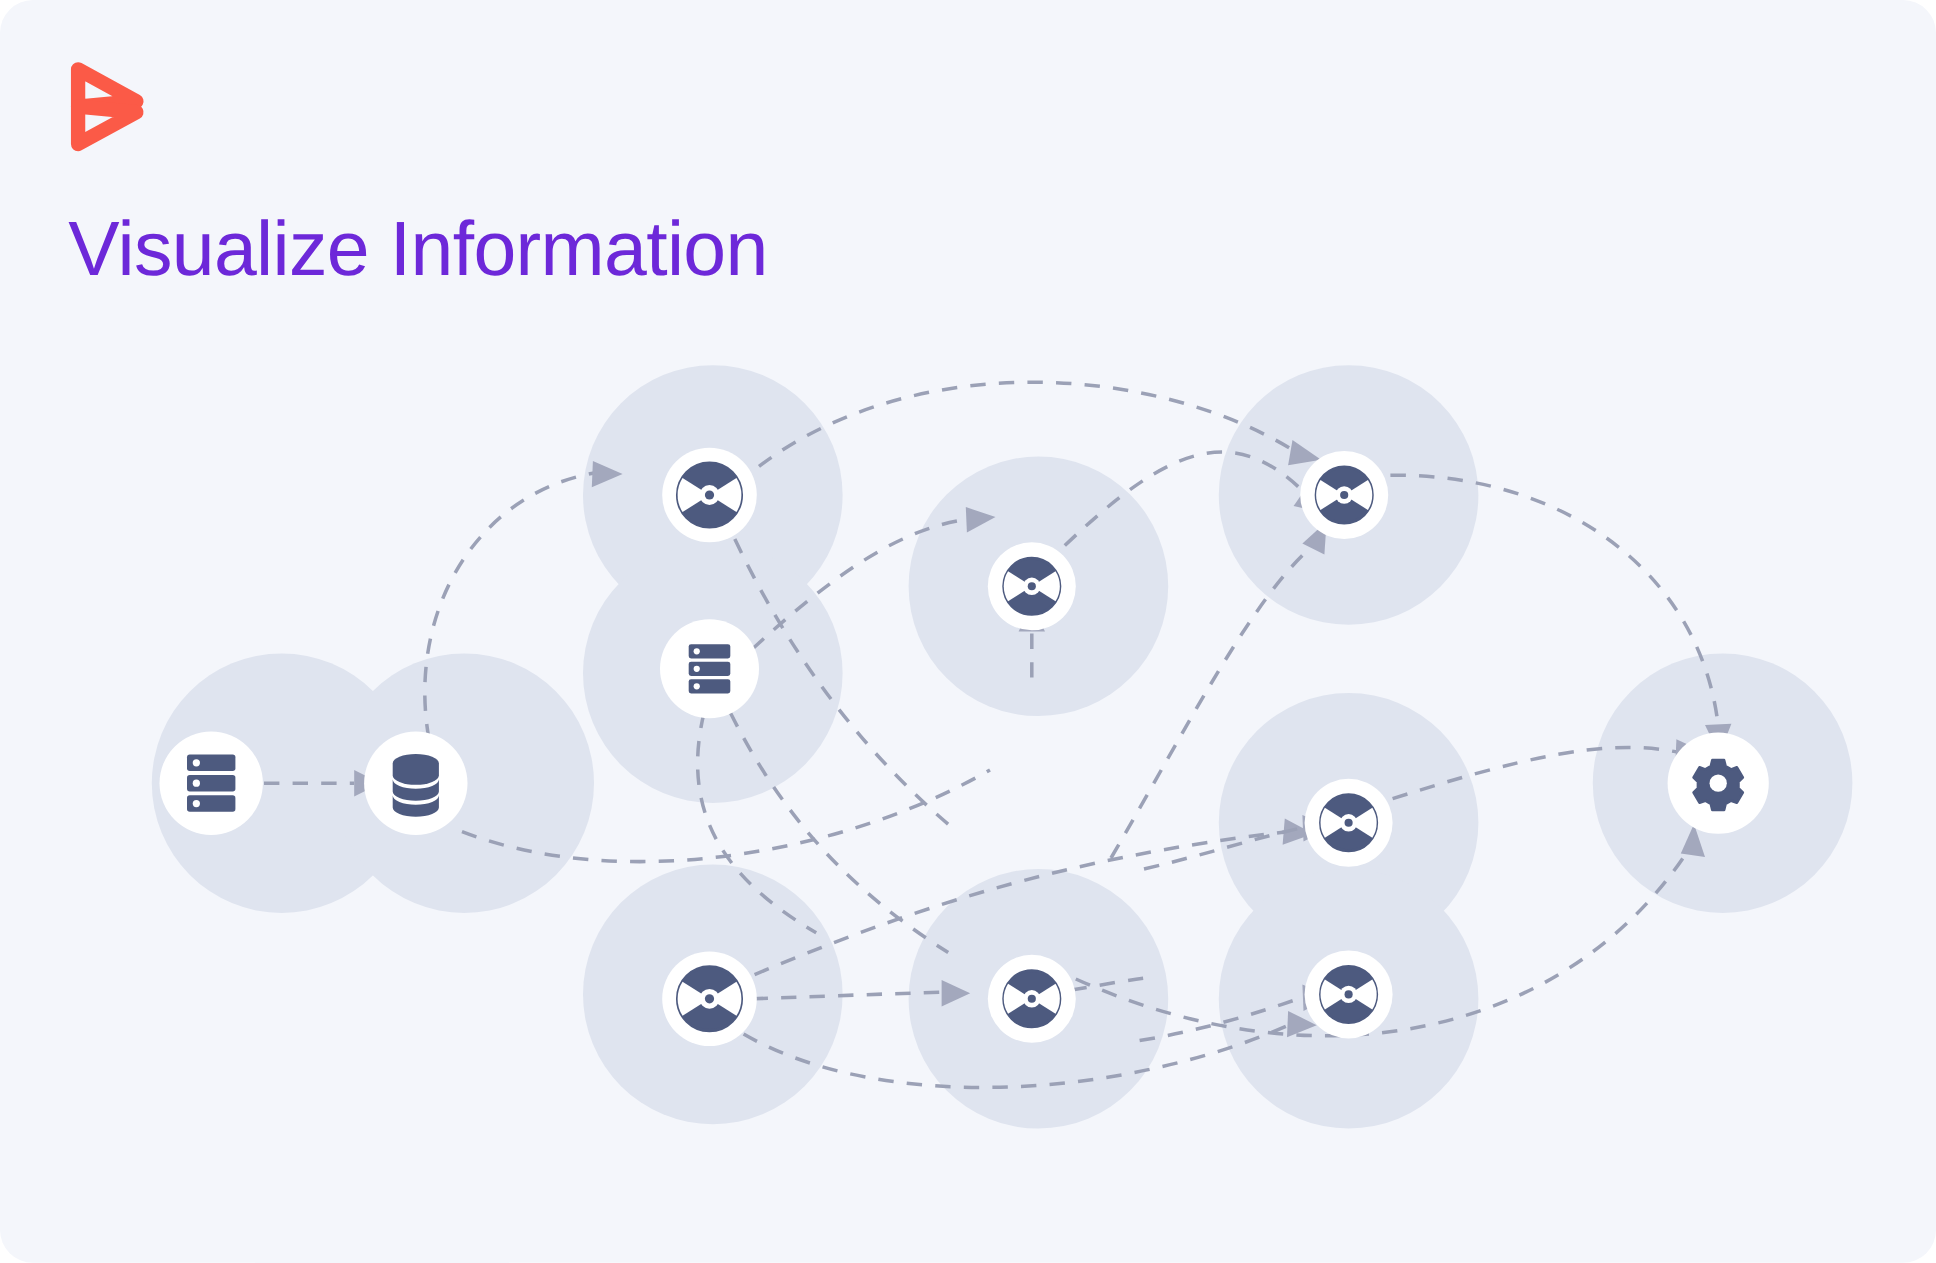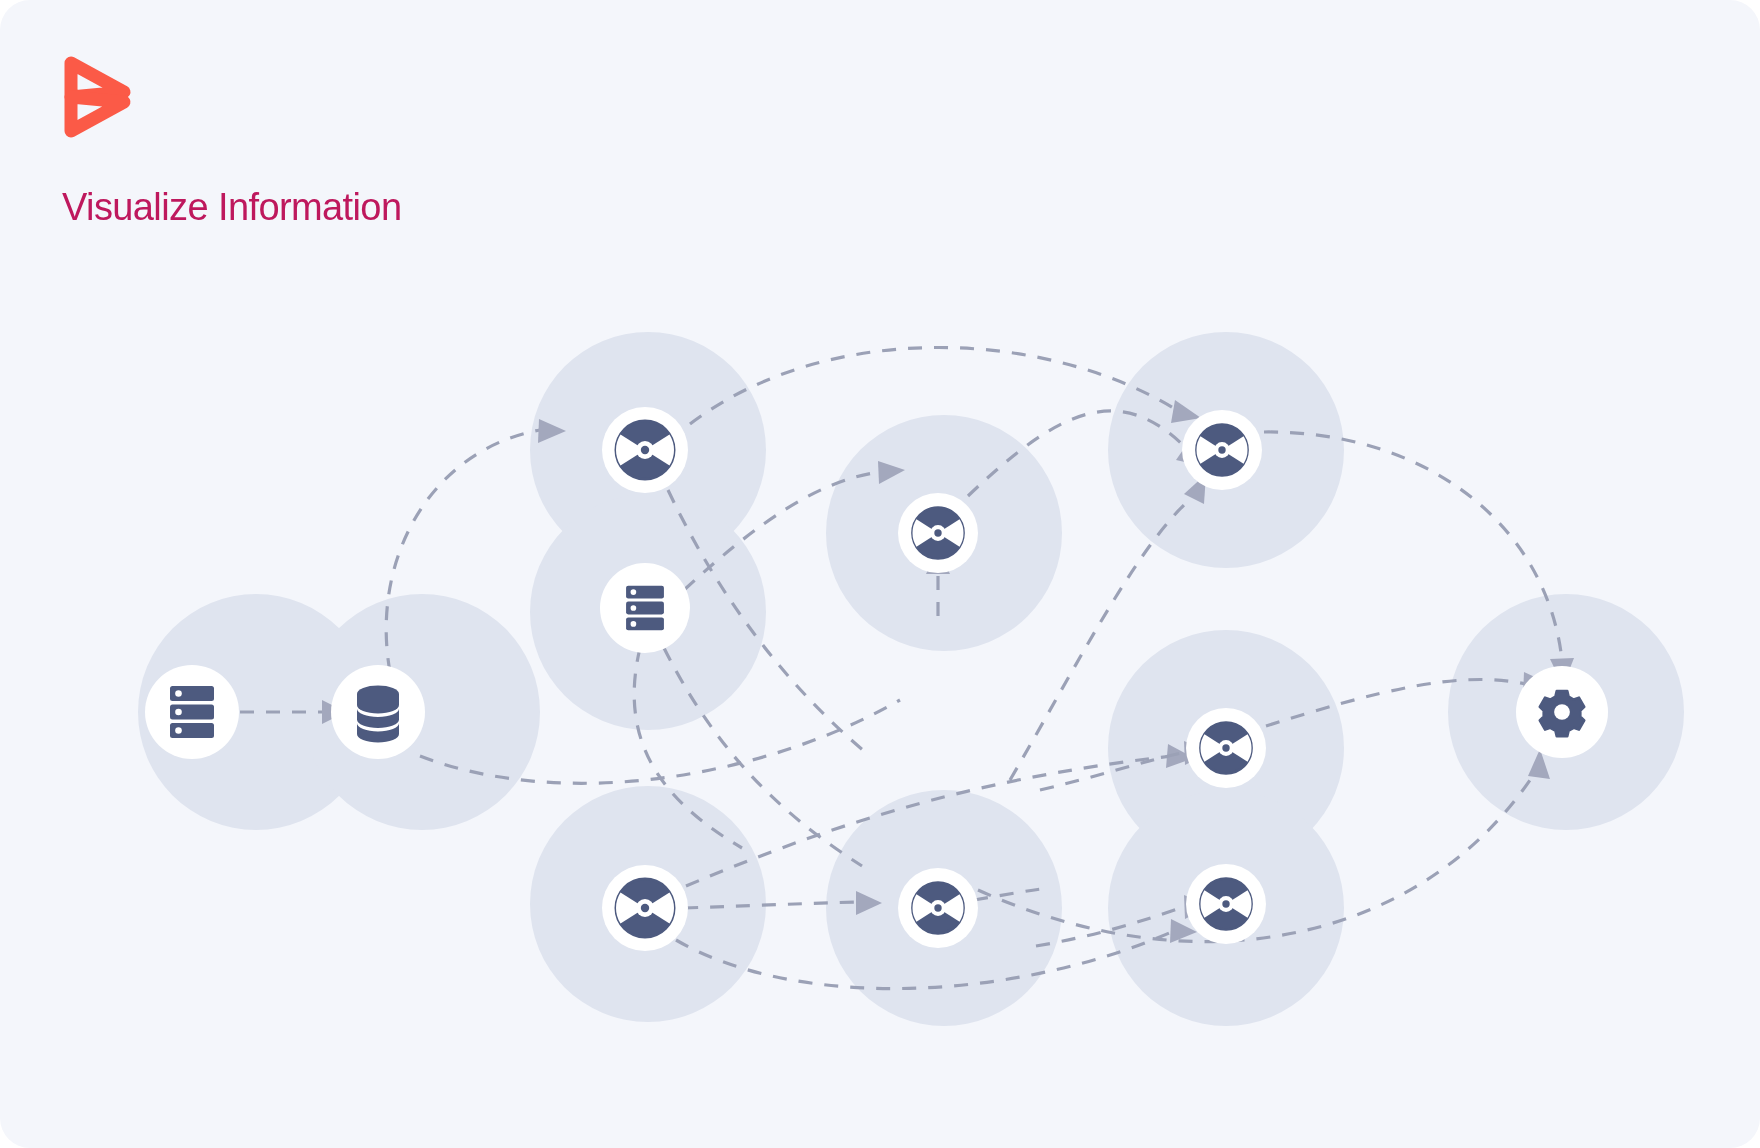--- a/index.html
+++ b/index.html
@@ -21,24 +21,24 @@
     box-sizing: border-box;
   }
   #brand-logo {
     position: absolute;
     left: 62px; top: 55px;
     width: 76px; height: 84px;
   }
   #page-title {
     position: absolute;
     left: 62px; top: 186px;
-    font-size: 38px;
+    font-size: 70px;
     font-weight: 500;
     letter-spacing: -0.6px;
-    color: #be185d;
+    color: #6d28d9;
     white-space: nowrap;
     font-family: "Liberation Sans", sans-serif;
   }
   #graph-canvas {
     position: absolute;
     left: 0; top: 0;
     width: 1760px; height: 1148px;
   }
   .halo { fill: #dfe4ef; }
   .edge {

